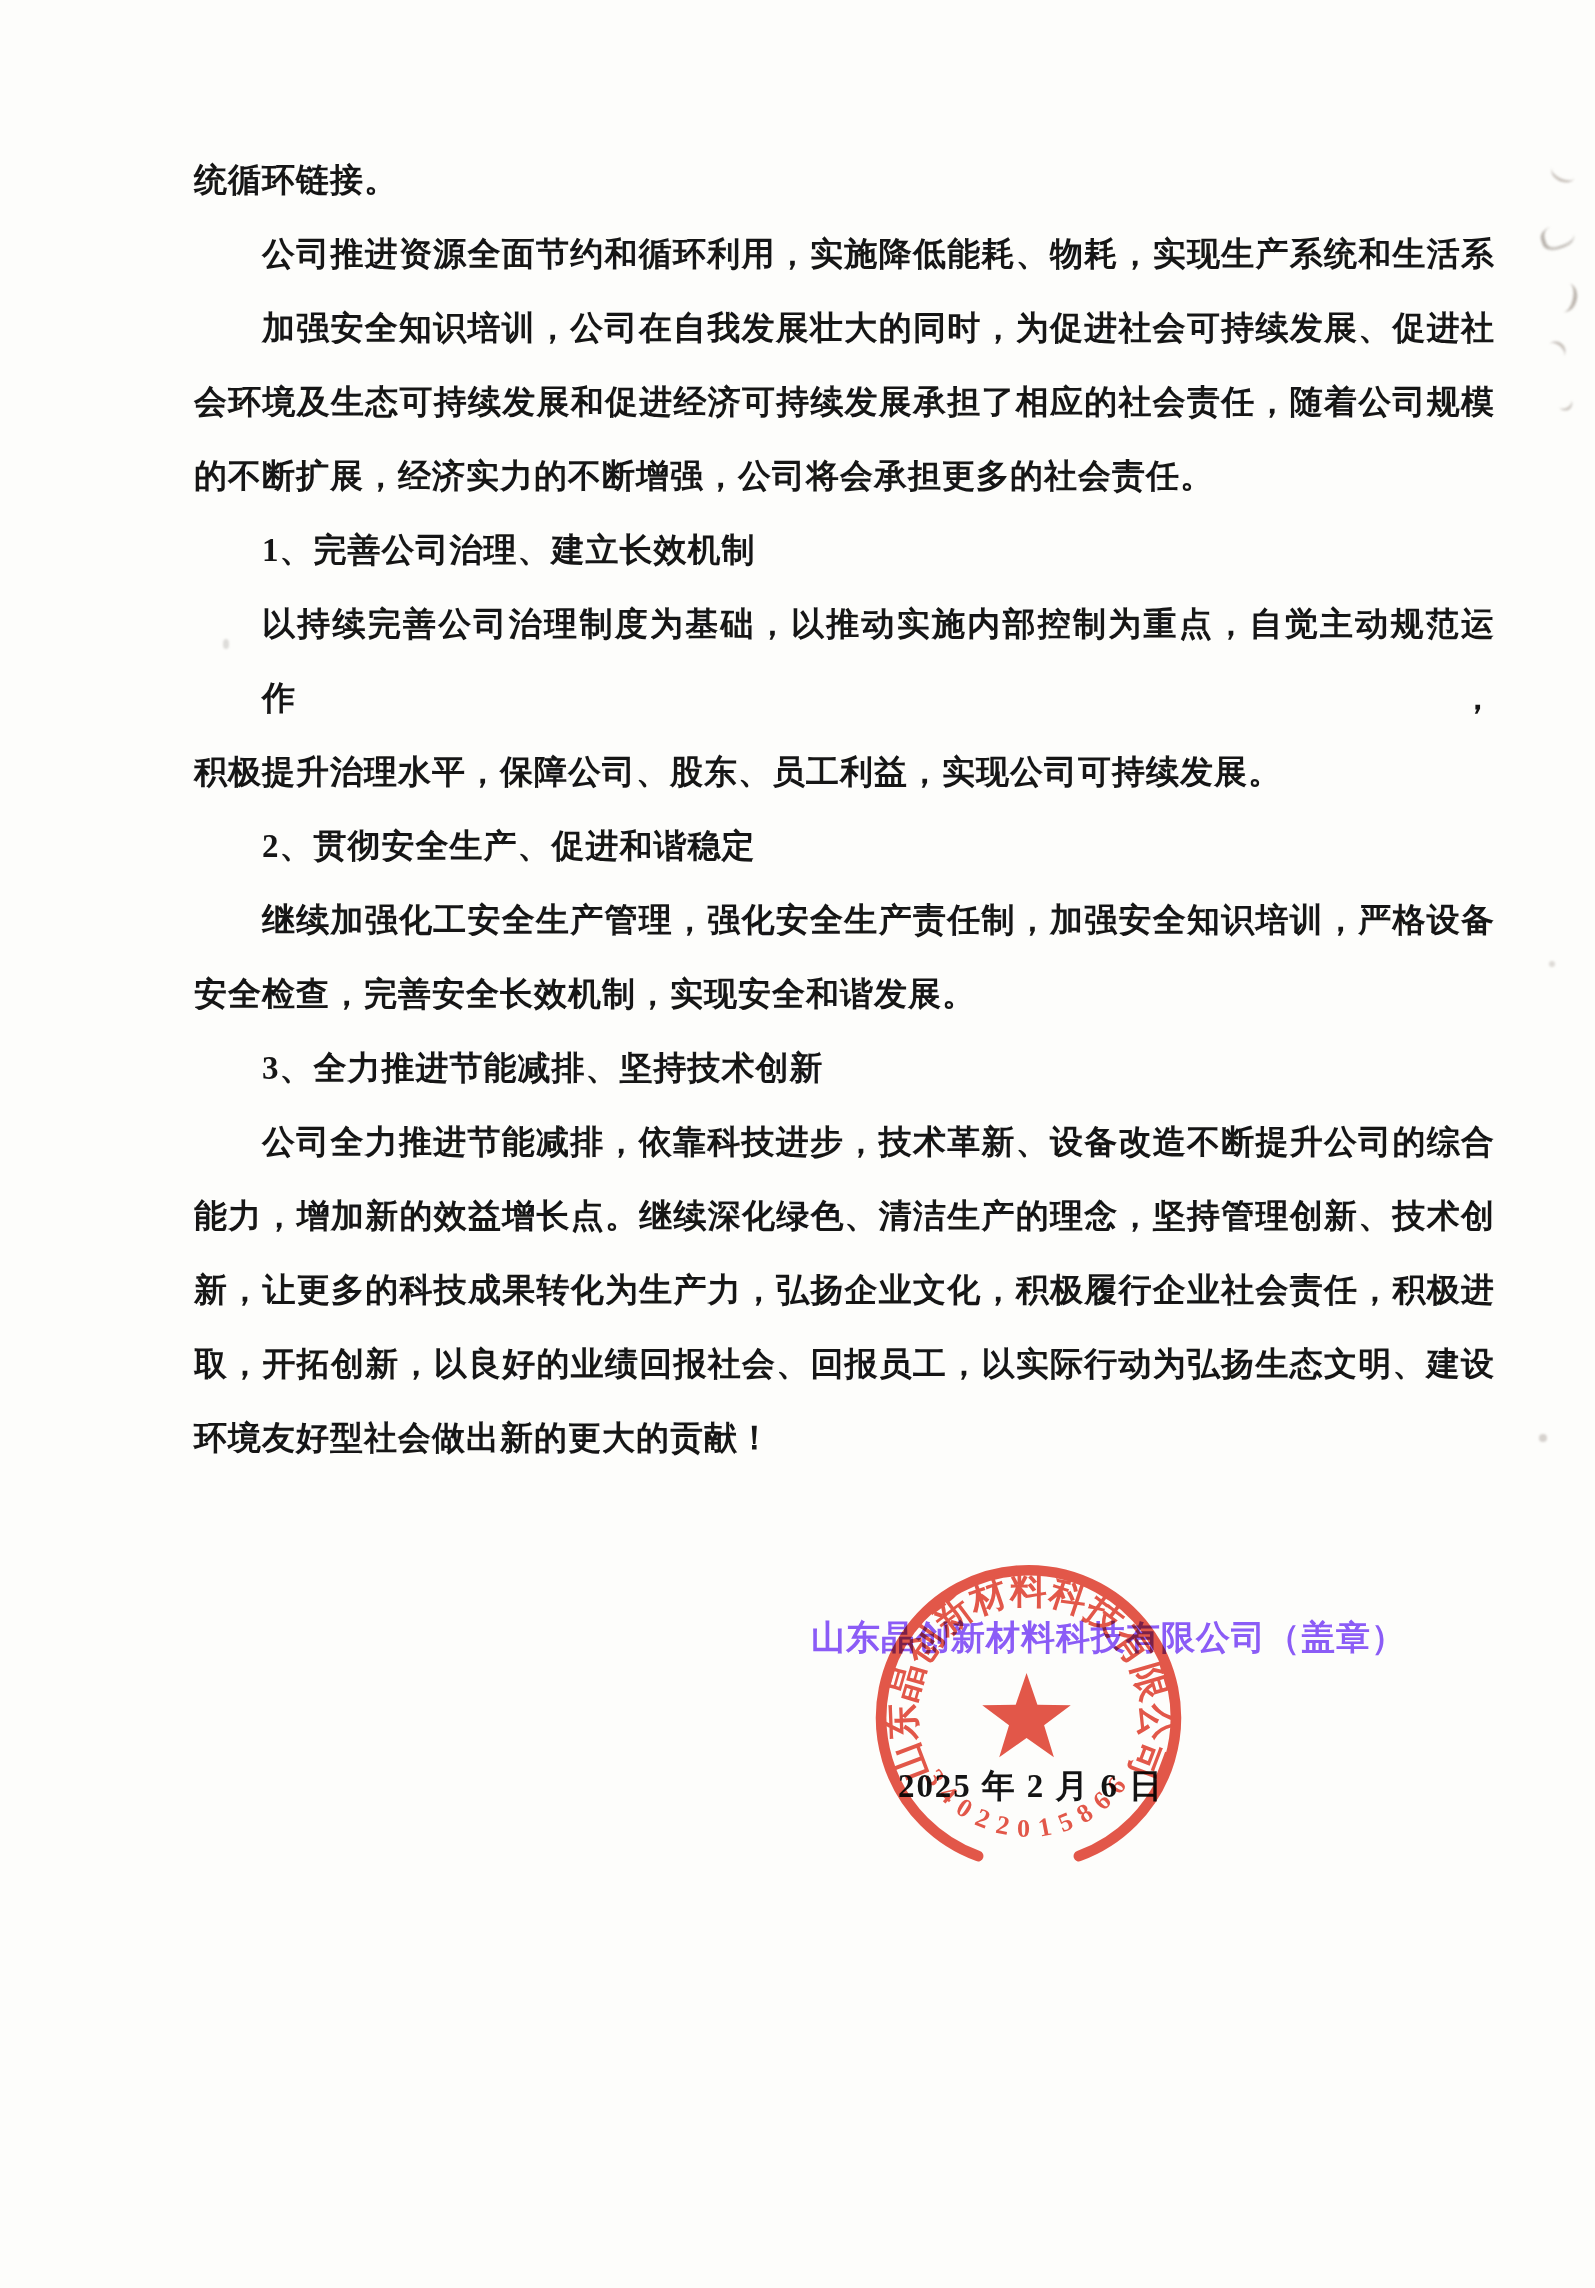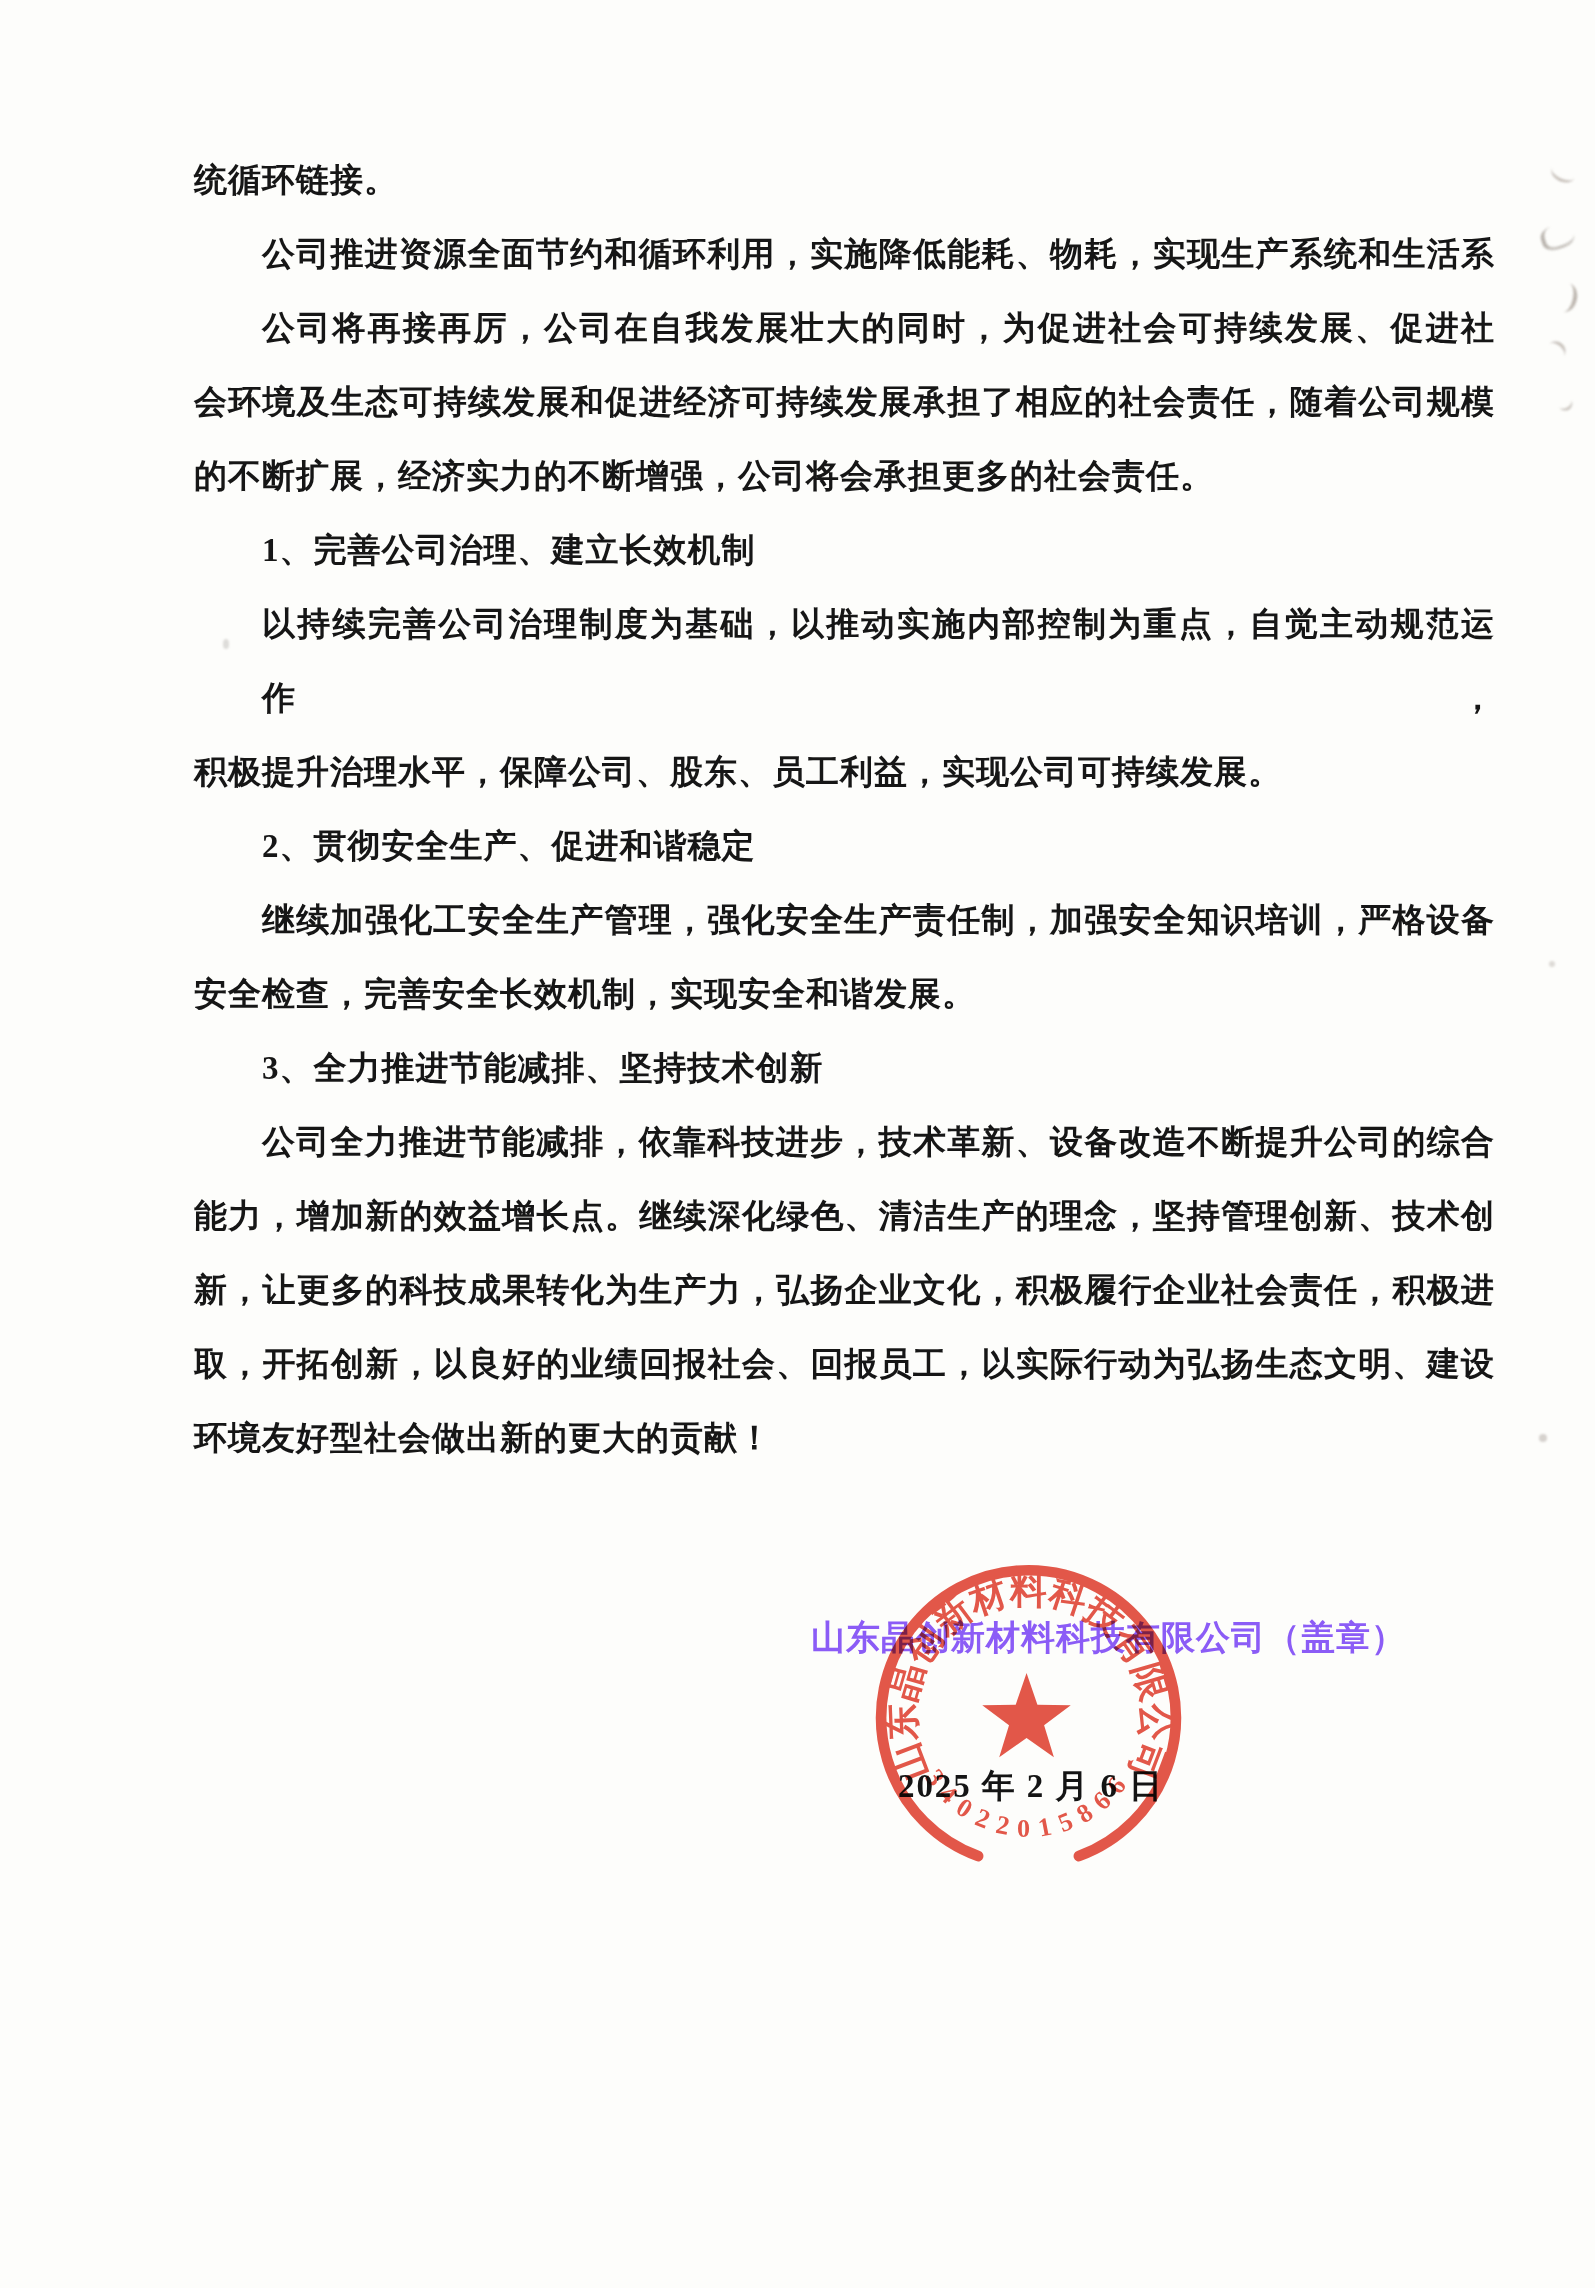--- a/index.html
+++ b/index.html
@@ -54,21 +54,21 @@
   .a8{left:223px;top:639px;width:5.8px;height:9.7px;background:rgba(150,145,140,.3);border-radius:50%;filter:blur(1px);}
 </style>
 </head>
 <body>
 
 <div class="page">
 
   <div class="doc-body">
       <div class="ln">统循环链接。</div>
       <div class="ln indent fill">公司推进资源全面节约和循环利用，实施降低能耗、物耗，实现生产系统和生活系</div>
-      <div class="ln indent fill">公司将再接再厉，公司在自我发展壮大的同时，为促进社会可持续发展、促进社</div>
+      <div class="ln indent fill">加强安全知识培训，公司在自我发展壮大的同时，为促进社会可持续发展、促进社</div>
       <div class="ln fill">会环境及生态可持续发展和促进经济可持续发展承担了相应的社会责任，随着公司规模</div>
       <div class="ln">的不断扩展，经济实力的不断增强，公司将会承担更多的社会责任。</div>
       <div class="ln indent">1、完善公司治理、建立长效机制</div>
       <div class="ln indent fill">以持续完善公司治理制度为基础，以推动实施内部控制为重点，自觉主动规范运作，</div>
       <div class="ln">积极提升治理水平，保障公司、股东、员工利益，实现公司可持续发展。</div>
       <div class="ln indent">2、贯彻安全生产、促进和谐稳定</div>
       <div class="ln indent fill">继续加强化工安全生产管理，强化安全生产责任制，加强安全知识培训，严格设备</div>
       <div class="ln">安全检查，完善安全长效机制，实现安全和谐发展。</div>
       <div class="ln indent">3、全力推进节能减排、坚持技术创新</div>
       <div class="ln indent fill">公司全力推进节能减排，依靠科技进步，技术革新、设备改造不断提升公司的综合</div>

